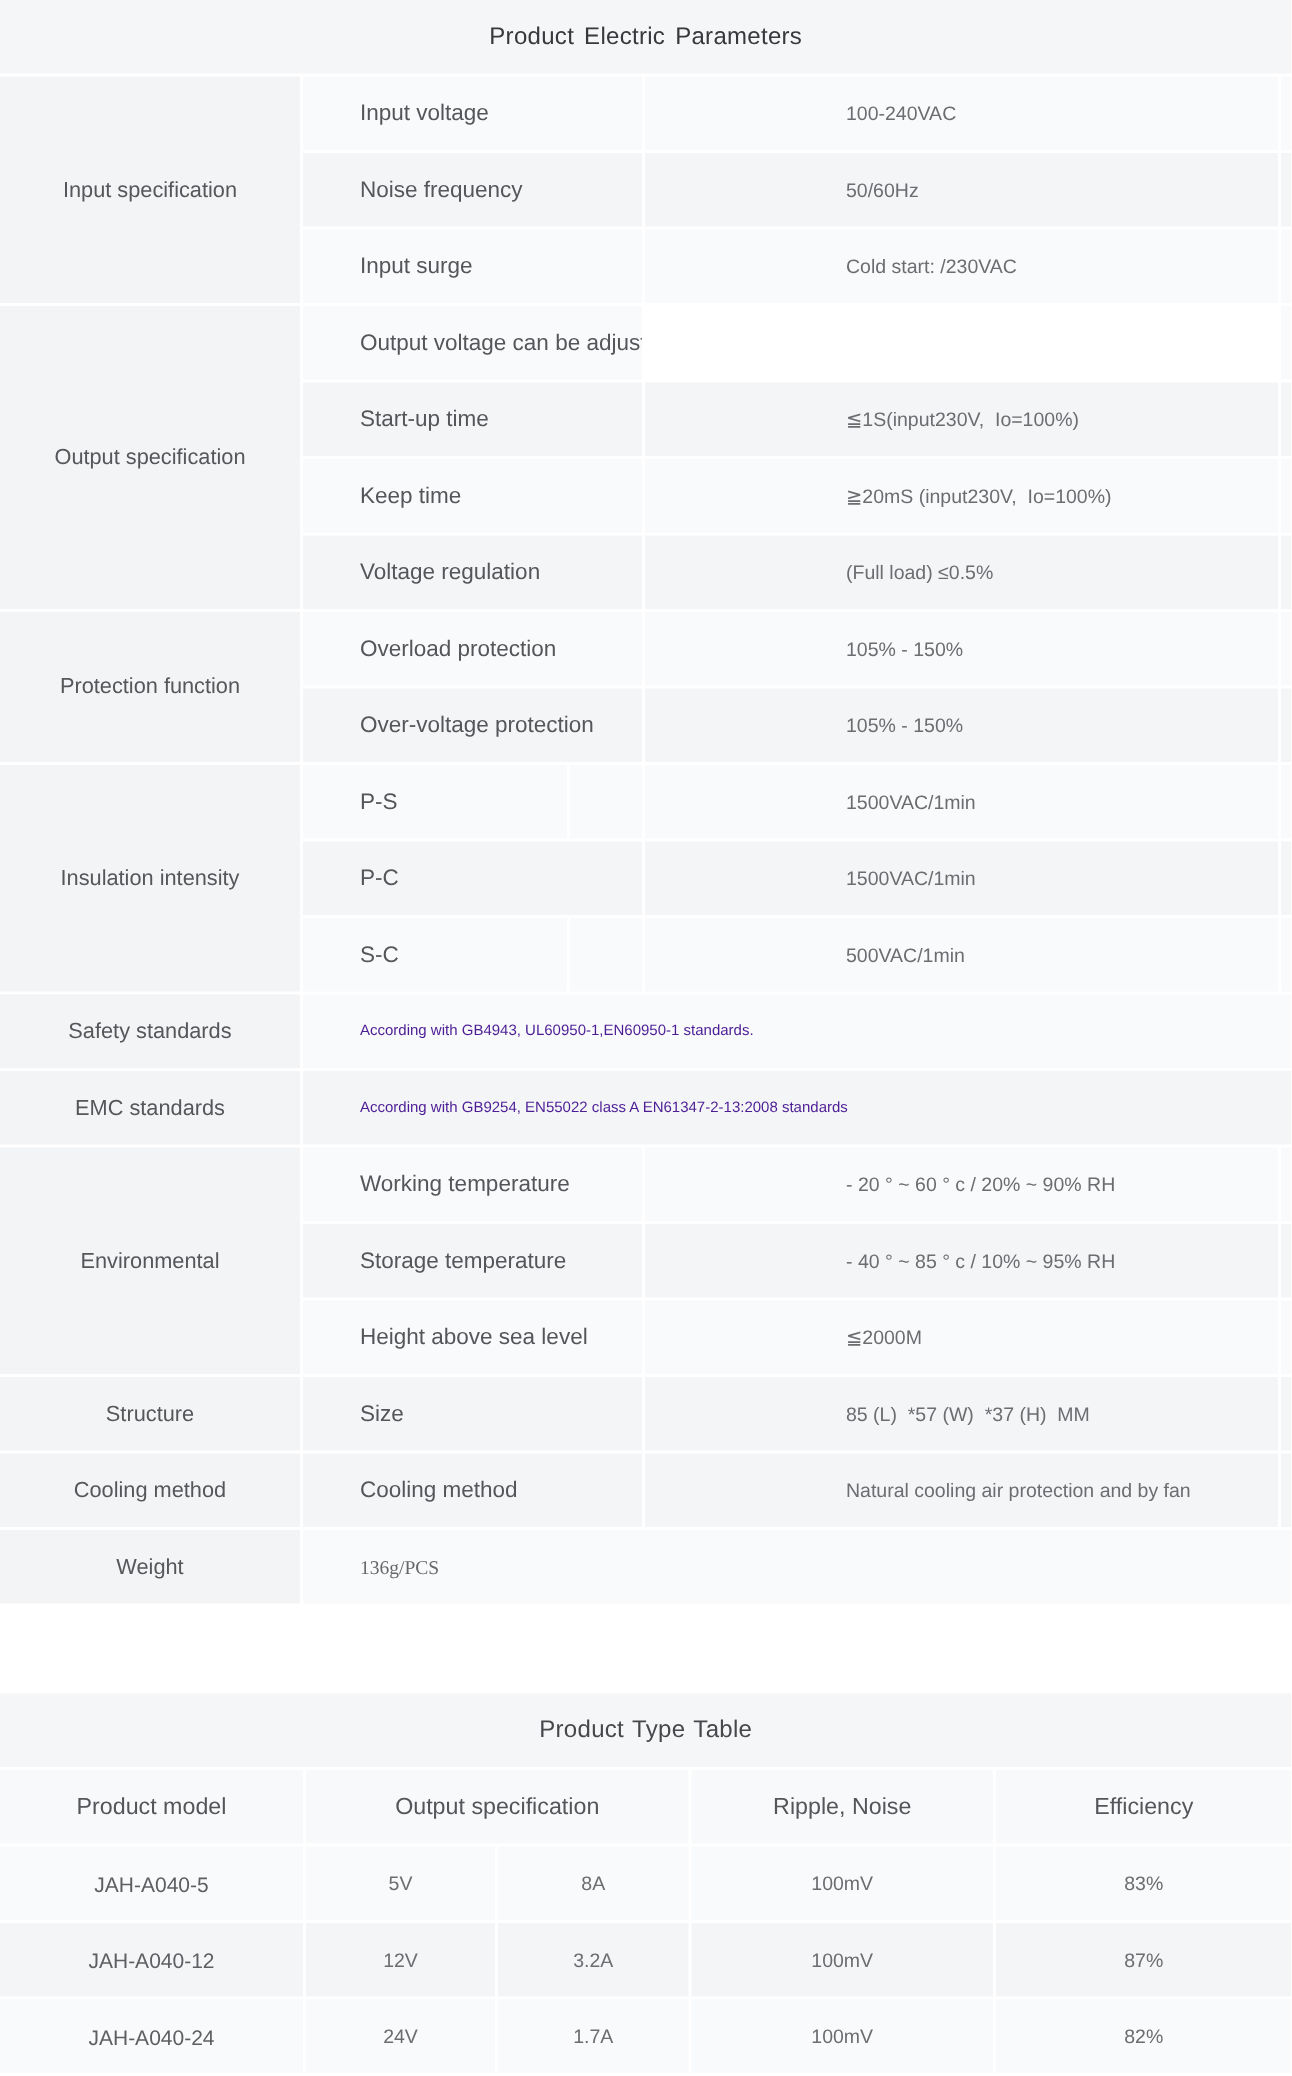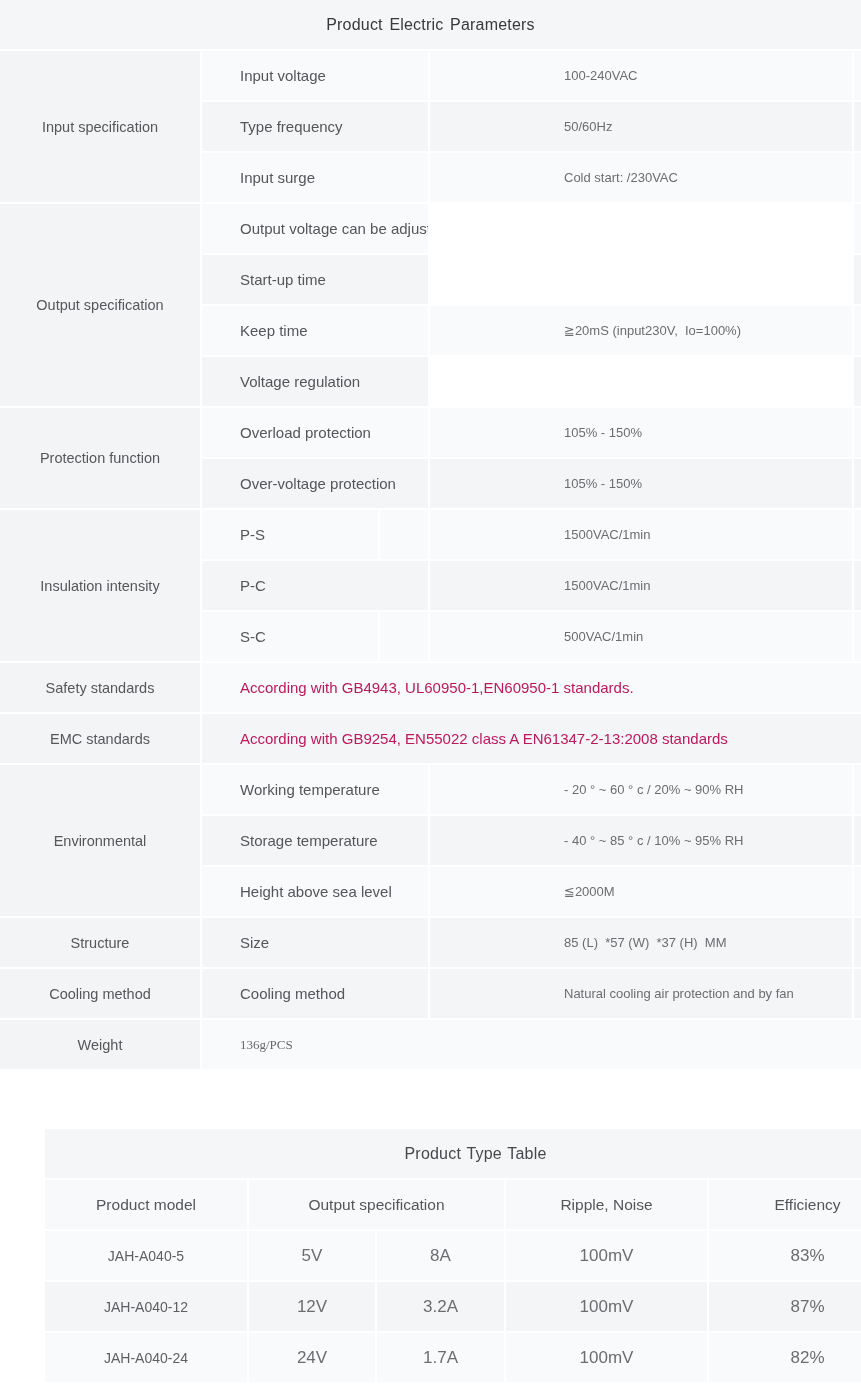--- a/index.html
+++ b/index.html
@@ -16,21 +16,20 @@
     background: #ffffff;
   }
   #t1 {
     grid-template-columns: 200px 176px 48px 422px 7px;
     grid-template-rows: repeat(21, 49px);
   }
   #t2 {
     margin-top: 60px;
     grid-template-columns: 202px 126px 127px 201px 197px;
     grid-template-rows: repeat(5, 49px);
-    padding-left: 45px;
   }
   .c {
     background: #f9fafb;
     display: flex;
     align-items: center;
     overflow: hidden;
     white-space: nowrap;
   }
   .sh { background: #f4f5f7; }
   .ttl {
@@ -54,33 +53,33 @@
     color: #54565a;
     padding-left: 38px;
     text-align: center;
   }
   .v {
     font-size: 13px;
     color: #6b6d70;
     padding-left: 134px;
   }
   .m {
-    font-size: 15px;
-    color: #be185d;
+    font-size: 10px;
+    color: #4c1d95;
     padding-left: 38px;
   }
   .m.small { font-size: 13px; color: #66686b; font-family: Liberation Serif, serif; }
   .hd {
     justify-content: center;
     background: #f8f9fa;
     font-size: 15.5px;
     color: #54565a;
   }
   .mod { justify-content: center; font-size: 14px; color: #5d5f62; }
-  .val { justify-content: center; font-size: 17px; color: #6b6d70; }
+  .val { justify-content: center; font-size: 13px; color: #6b6d70; }
 </style>
 </head>
 <body>
 
 <div class="spec-grid" id="t1">
 
   <div class="c ttl" style="grid-area:1/1/2/6">Product Electric Parameters</div>
 
   <div class="c cat" style="grid-area:2/1/5/2">Input specification</div>
   <div class="c cat" style="grid-area:5/1/9/2">Output specification</div>
@@ -90,39 +89,41 @@
   <div class="c cat" style="grid-area:15/1/16/2">EMC standards</div>
   <div class="c cat" style="grid-area:16/1/19/2">Environmental</div>
   <div class="c cat" style="grid-area:19/1/20/2">Structure</div>
   <div class="c cat" style="grid-area:20/1/21/2">Cooling method</div>
   <div class="c cat" style="grid-area:21/1/22/2">Weight</div>
 
   <div class="c p" style="grid-area:2/2/3/4">Input voltage</div>
   <div class="c v" style="grid-area:2/4/3/5">100-240VAC</div>
   <div class="c" style="grid-area:2/5/3/6"></div>
 
-  <div class="c p sh" style="grid-area:3/2/4/4">Type frequency</div>
+  <div class="c p sh" style="grid-area:3/2/4/4">Noise frequency</div>
   <div class="c v sh" style="grid-area:3/4/4/5">50/60Hz</div>
   <div class="c sh" style="grid-area:3/5/4/6"></div>
 
   <div class="c p" style="grid-area:4/2/5/4">Input surge</div>
   <div class="c v" style="grid-area:4/4/5/5">Cold start: /230VAC</div>
   <div class="c" style="grid-area:4/5/5/6"></div>
 
   <div class="c p" style="grid-area:5/2/6/4">Output voltage can be adjusted</div>
   <div class="c" style="grid-area:5/5/6/6"></div>
 
   <div class="c p sh" style="grid-area:6/2/7/4">Start-up time</div>
+  <div class="c v sh" style="grid-area:6/4/7/5">≦1S(input230V,&nbsp; Io=100%)</div>
   <div class="c sh" style="grid-area:6/5/7/6"></div>
 
   <div class="c p" style="grid-area:7/2/8/4">Keep time</div>
   <div class="c v" style="grid-area:7/4/8/5">≧20mS (input230V,&nbsp; Io=100%)</div>
   <div class="c" style="grid-area:7/5/8/6"></div>
 
   <div class="c p sh" style="grid-area:8/2/9/4">Voltage regulation</div>
+  <div class="c v sh" style="grid-area:8/4/9/5">(Full load) ≤0.5%</div>
   <div class="c sh" style="grid-area:8/5/9/6"></div>
 
   <div class="c p" style="grid-area:9/2/10/4">Overload protection</div>
   <div class="c v" style="grid-area:9/4/10/5">105% - 150%</div>
   <div class="c" style="grid-area:9/5/10/6"></div>
 
   <div class="c p sh" style="grid-area:10/2/11/4">Over-voltage protection</div>
   <div class="c v sh" style="grid-area:10/4/11/5">105% - 150%</div>
   <div class="c sh" style="grid-area:10/5/11/6"></div>
 

